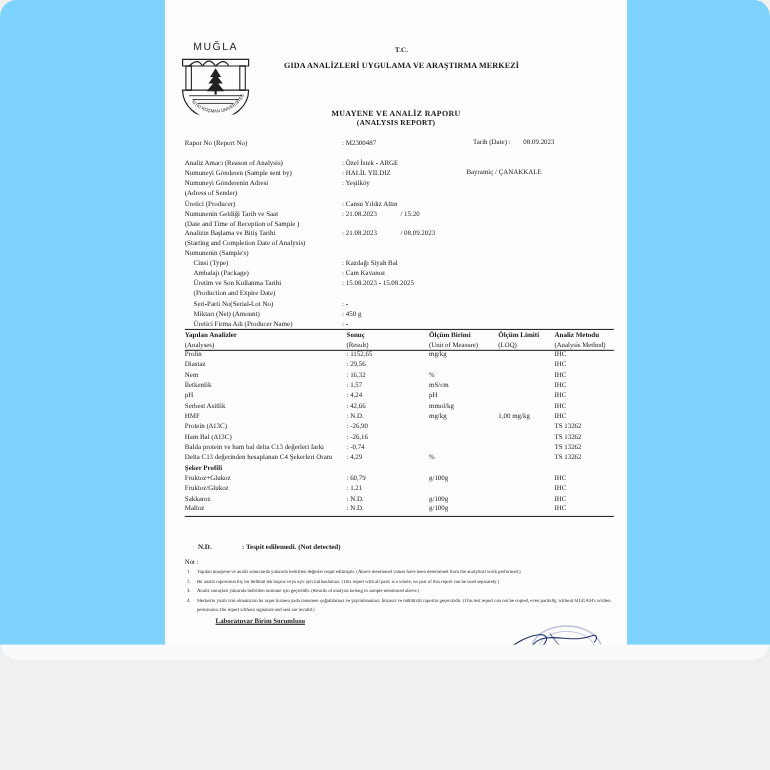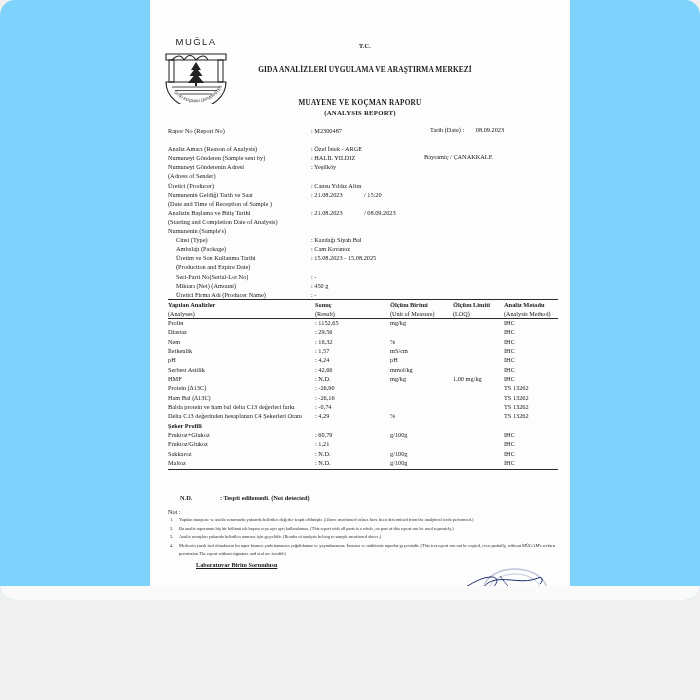--- a/index.html
+++ b/index.html
@@ -40,21 +40,21 @@
   }
   .logo-mugam {
     position: absolute; right: 6px; top: 10px; width: 78px; height: 44px;
   }
   .title-block {
     position: absolute; left: 90px; top: 10px; width: 250px;
     text-align: center;
   }
   .t-tc { font-size: 6.2px; font-weight: bold; letter-spacing: .2px; }
   .t-uni { font-size: 7.4px; font-weight: bold; letter-spacing: .1px; margin-top: 1px; }
-  .t-mer { font-size: 7.4px; font-weight: bold; letter-spacing: .1px; margin-top: 16px; }
+  .t-mer { font-size: 7.4px; font-weight: bold; letter-spacing: .1px; margin-top: 6px; }
 
   .report-title {
     position: absolute; left: 150px; top: 99px; width: 420px; text-align: center;
   }
   .rt1 { font-size: 7.2px; font-weight: bold; letter-spacing: .3px; }
   .rt2 { font-size: 6.8px; font-weight: bold; letter-spacing: .2px; margin-top: 2px; }
 
   
   .meta {
     position: absolute; left: 168px; top: 126px; width: 400px;
@@ -187,21 +187,21 @@
     </div>
 
     <div class="title-block">
       <div class="t-tc">T.C.</div>
       <div class="t-mer">GIDA ANALİZLERİ UYGULAMA VE ARAŞTIRMA MERKEZİ</div>
     </div>
 
   </div>
 
   <div class="report-title">
-    <div class="rt1">MUAYENE VE KOÇMAN RAPORU</div>
+    <div class="rt1">MUAYENE VE ANALİZ RAPORU</div>
     <div class="rt2">(ANALYSIS REPORT)</div>
   </div>
 
   <div class="meta">
     <div class="meta-row">
       <span class="meta-label">Rapor No (Report No)</span>
       <span class="meta-val">: M2300487</span>
     </div>
     <div style="height:9.1px"></div>
     <div id="meta-rows">

